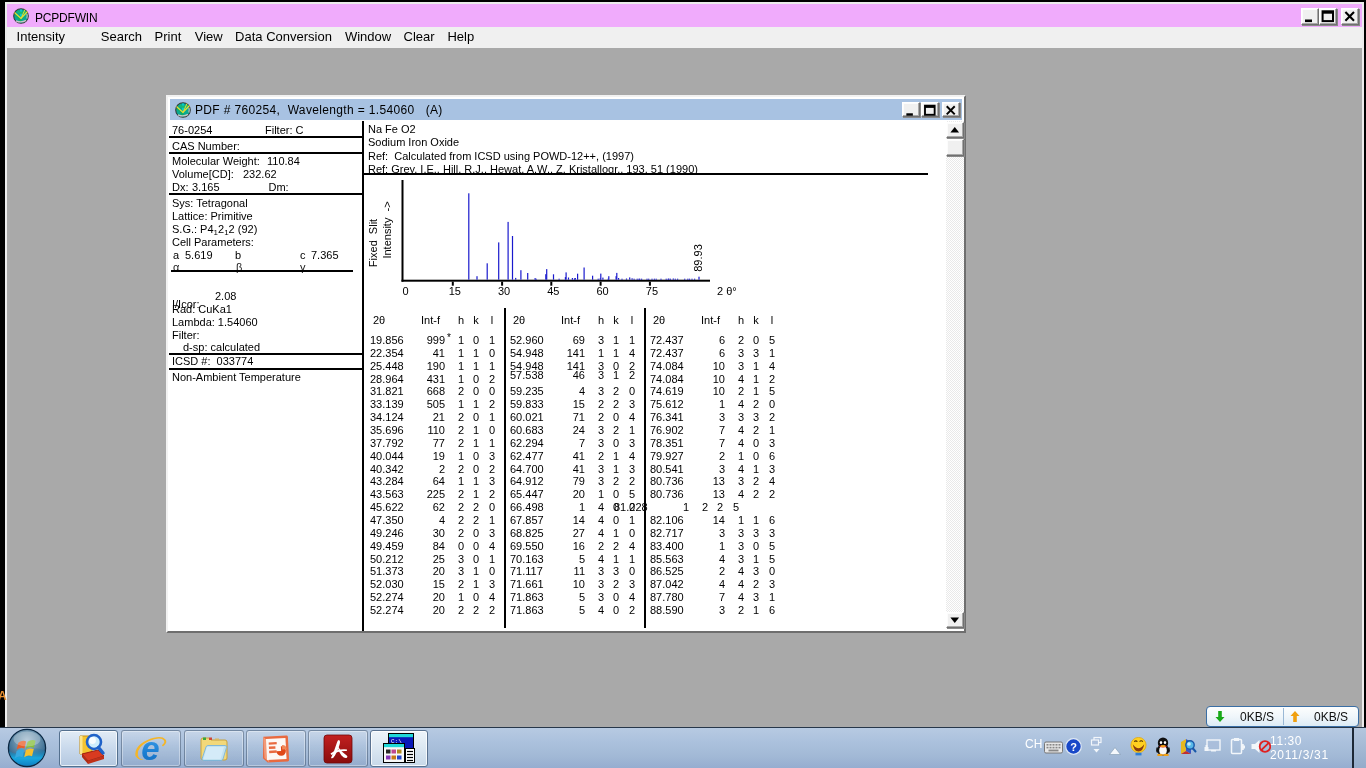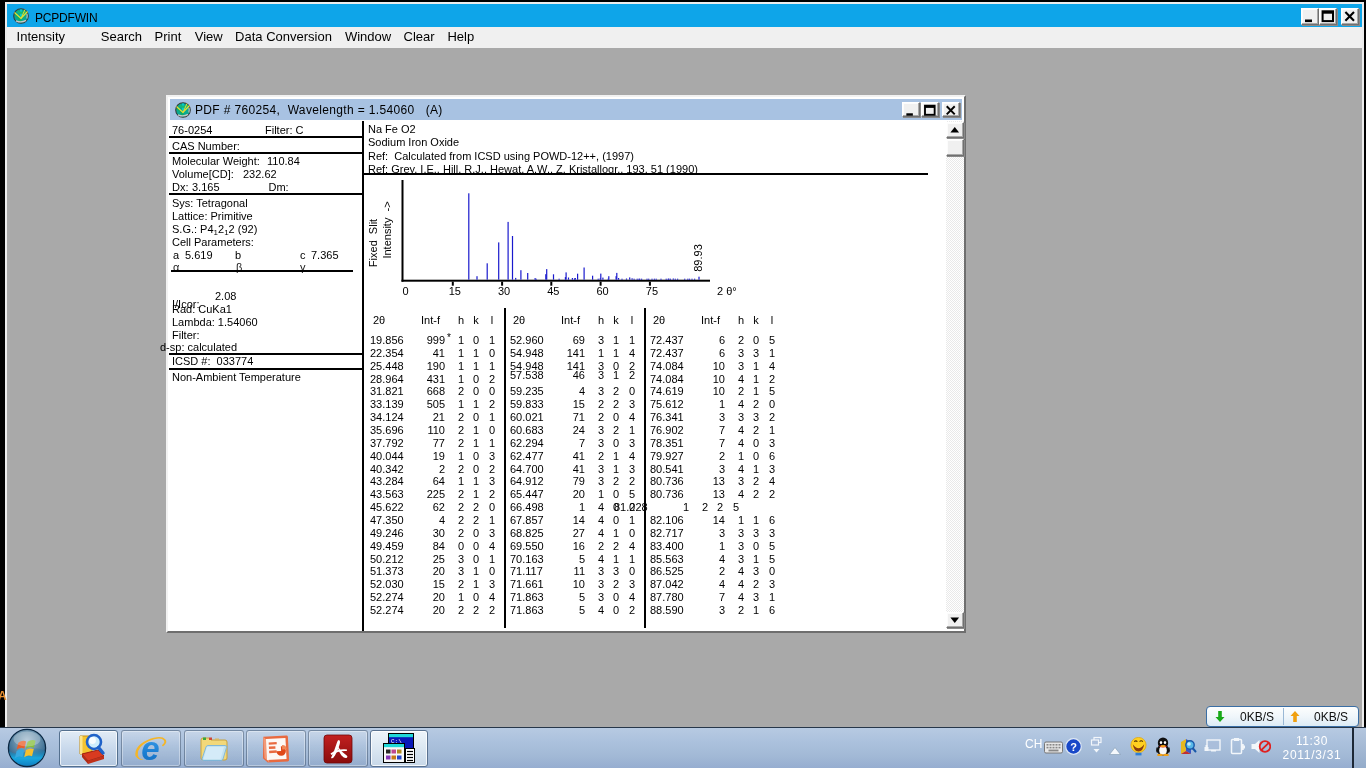--- a/index.html
+++ b/index.html
@@ -1,20 +1,20 @@
 <!DOCTYPE html>
 <html><head><meta charset="utf-8">
 <style>
 *{margin:0;padding:0;box-sizing:border-box}
 html,body{width:1366px;height:768px;overflow:hidden;background:#000;
 font-family:"Liberation Sans",sans-serif;-webkit-font-smoothing:antialiased}
 .abs{position:absolute}
 #mainwin{left:5px;top:2px;width:1359px;height:766px;background:#a9a9a9;
 border-left:2px solid #ececec;border-top:2px solid #ececec;border-right:2px solid #ececec}
-#mtitle{left:0;top:0;width:100%;height:22.5px;background:#0ea5e9}
+#mtitle{left:0;top:0;width:100%;height:22.5px;background:#f0abfc}
 #mtitle .tt{position:absolute;left:28px;top:7px;font-size:12px;color:#000;letter-spacing:-0.2px}
 #menubar{left:0;top:22.5px;width:100%;height:21px;background:#f0f0f0;font-size:13px;color:#000}
 #menubar span{position:absolute;top:2.5px}
 .btn3d{background:#f0f0f0;border:1px solid;border-color:#fff #707070 #707070 #fff;
 box-shadow:inset -1px -1px 0 #a8a8a8, inset 1px 1px 0 #fcfcfc, 1px 1px 0 #8a8a8a}
 #childwin{left:166px;top:95px;width:800px;height:538px;background:#fff;
 border:2px solid;border-color:#f2f2f2 #6e6e6e #6e6e6e #f2f2f2}
 #ctitle{left:2px;top:2px;width:792px;height:21px;background:#a8c2e2}
 #ctitle .tt{position:absolute;left:25px;top:4px;font-size:12px;color:#000;letter-spacing:0.35px}
 .lp{font-size:11px;color:#000;white-space:nowrap}
@@ -35,21 +35,21 @@
 border-top:1px solid #27374a}
 .tbtn{position:absolute;top:2px;width:58px;height:37px;border-radius:3px;
 border:1px solid rgba(70,90,115,0.55);background:linear-gradient(rgba(255,255,255,0.25),rgba(255,255,255,0.06) 45%,rgba(120,150,185,0.15));
 box-shadow:inset 0 0 0 1px rgba(255,255,255,0.35)}
 .tbtn svg{position:absolute;left:50%;top:50%;transform:translate(-50%,-50%)}
 .tbtn.active{background:linear-gradient(#eef4fa,#dde9f3 45%,#c8d8e9);border-color:#5a7290;
 box-shadow:inset 0 0 0 1px rgba(255,255,255,0.8)}
 .tbtn.lit{background:linear-gradient(#e2ecf5,#c9d9ec 50%,#b4c8e0);border-color:#54708e;
 box-shadow:inset 0 0 0 1px rgba(255,255,255,0.7)}
 .trw{font-size:12px;color:#fff}
-#clock{position:absolute;right:12px;top:5.5px;width:84px;text-align:center;color:#fff;font-size:12px;line-height:14.5px}
+#clock{position:absolute;right:12px;top:5.5px;width:84px;text-align:left;color:#fff;font-size:12px;line-height:14.5px}
 #netmon{left:1206px;top:706px;width:153px;height:21px;background:linear-gradient(#fdfefe,#eef5fa 55%,#dcebf5);
 border:1.5px solid #3a6ea5;border-radius:4px;font-size:12px;color:#101010}
 #showdesk{position:absolute;right:0;top:0;width:14px;height:41px;border-left:2px solid #1d2836;
 background:linear-gradient(#b4c6de,#93abc9)}
 </style></head>
 <body>
 
 <div id="mainwin" class="abs">
   <div id="mtitle" class="abs">
     <div class="abs" style="left:6px;top:4px;width:16px;height:16px"><svg width="16" height="16" viewBox="0 0 16 16">
@@ -142,21 +142,21 @@
 <div class="abs lp" style="left:311px;top:249px">7.365</div>
 <div class="abs lp gk" style="left:173px;top:261px">α</div>
 <div class="abs lp gk" style="left:236px;top:261px">β</div>
 <div class="abs lp gk" style="left:300px;top:261px">γ</div>
 <div class="abs" style="left:171px;top:270.3px;width:182px;height:2px;background:#000"></div>
 <div class="abs lp" style="left:172px;top:298px">I/Icor:</div>
 <div class="abs lp" style="left:215px;top:290px">2.08</div>
 <div class="abs lp" style="left:172px;top:303px">Rad: CuKa1</div>
 <div class="abs lp" style="left:172px;top:316px">Lambda: 1.54060</div>
 <div class="abs lp" style="left:172px;top:329px">Filter:</div>
-<div class="abs lp" style="left:160px;top:341px">d-sp: calculated</div>
+<div class="abs lp" style="left:183px;top:341px">d-sp: calculated</div>
 <div class="abs" style="left:169px;top:353px;width:193px;height:2px;background:#000"></div>
 <div class="abs lp" style="left:172px;top:355px">ICSD #:&nbsp; 033774</div>
 <div class="abs" style="left:169px;top:367.5px;width:193px;height:2px;background:#000"></div>
 <div class="abs lp" style="left:172px;top:371px">Non-Ambient Temperature</div>
   <div class="abs lp" style="left:368px;top:122.5px">Na Fe O2</div>
 <div class="abs lp" style="left:368px;top:136px">Sodium Iron Oxide</div>
 <div class="abs lp" style="left:368px;top:149.5px">Ref:&nbsp; Calculated from ICSD using POWD-12++, (1997)</div>
 <div class="abs lp" style="left:368px;top:163px">Ref: Grey, I.E., Hill, R.J., Hewat, A.W., Z. Kristallogr., 193, 51 (1990)</div>
 <div class="abs" style="left:364px;top:173.2px;width:564px;height:2px;background:#000"></div>
   <svg class="abs" style="left:364px;top:176px" width="580" height="130" viewBox="0 0 580 130">

